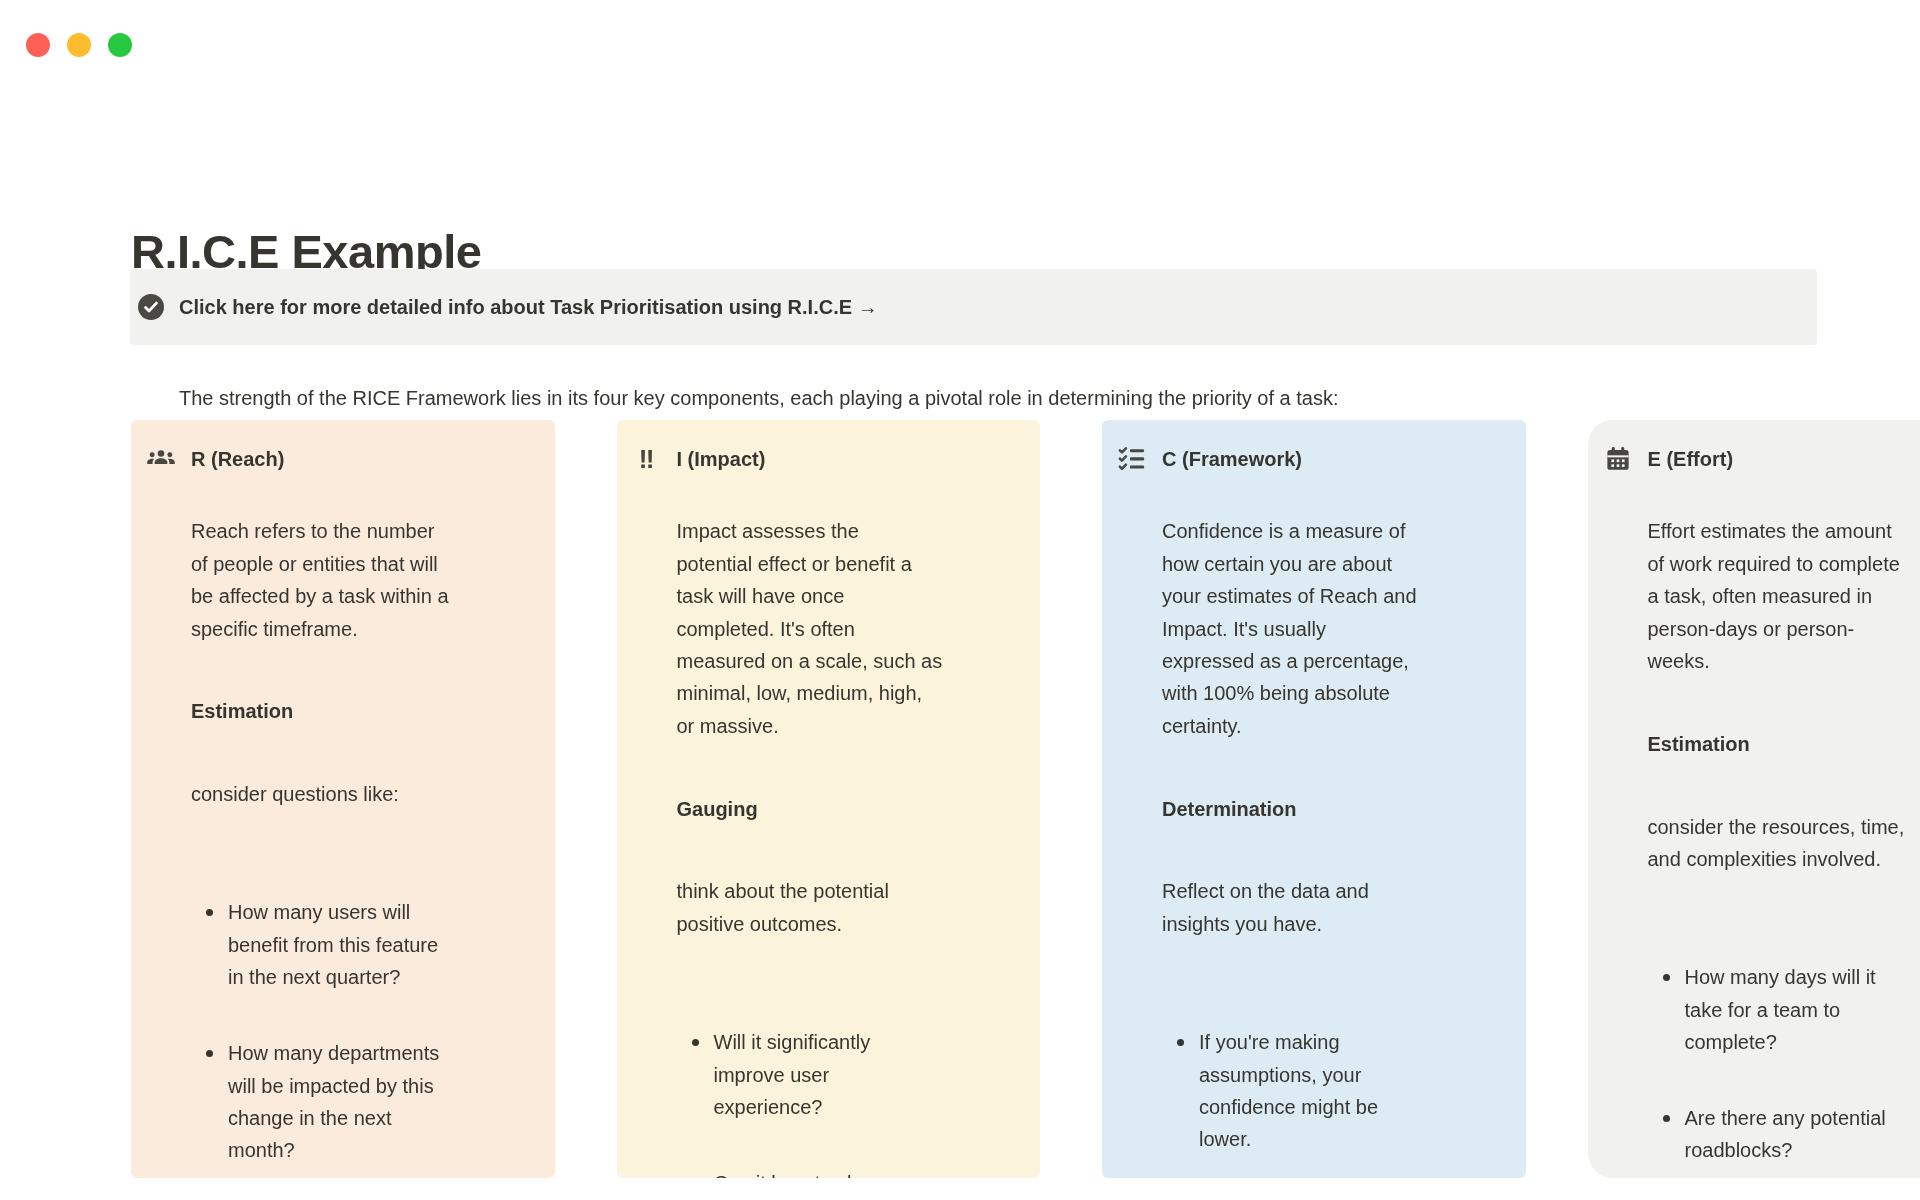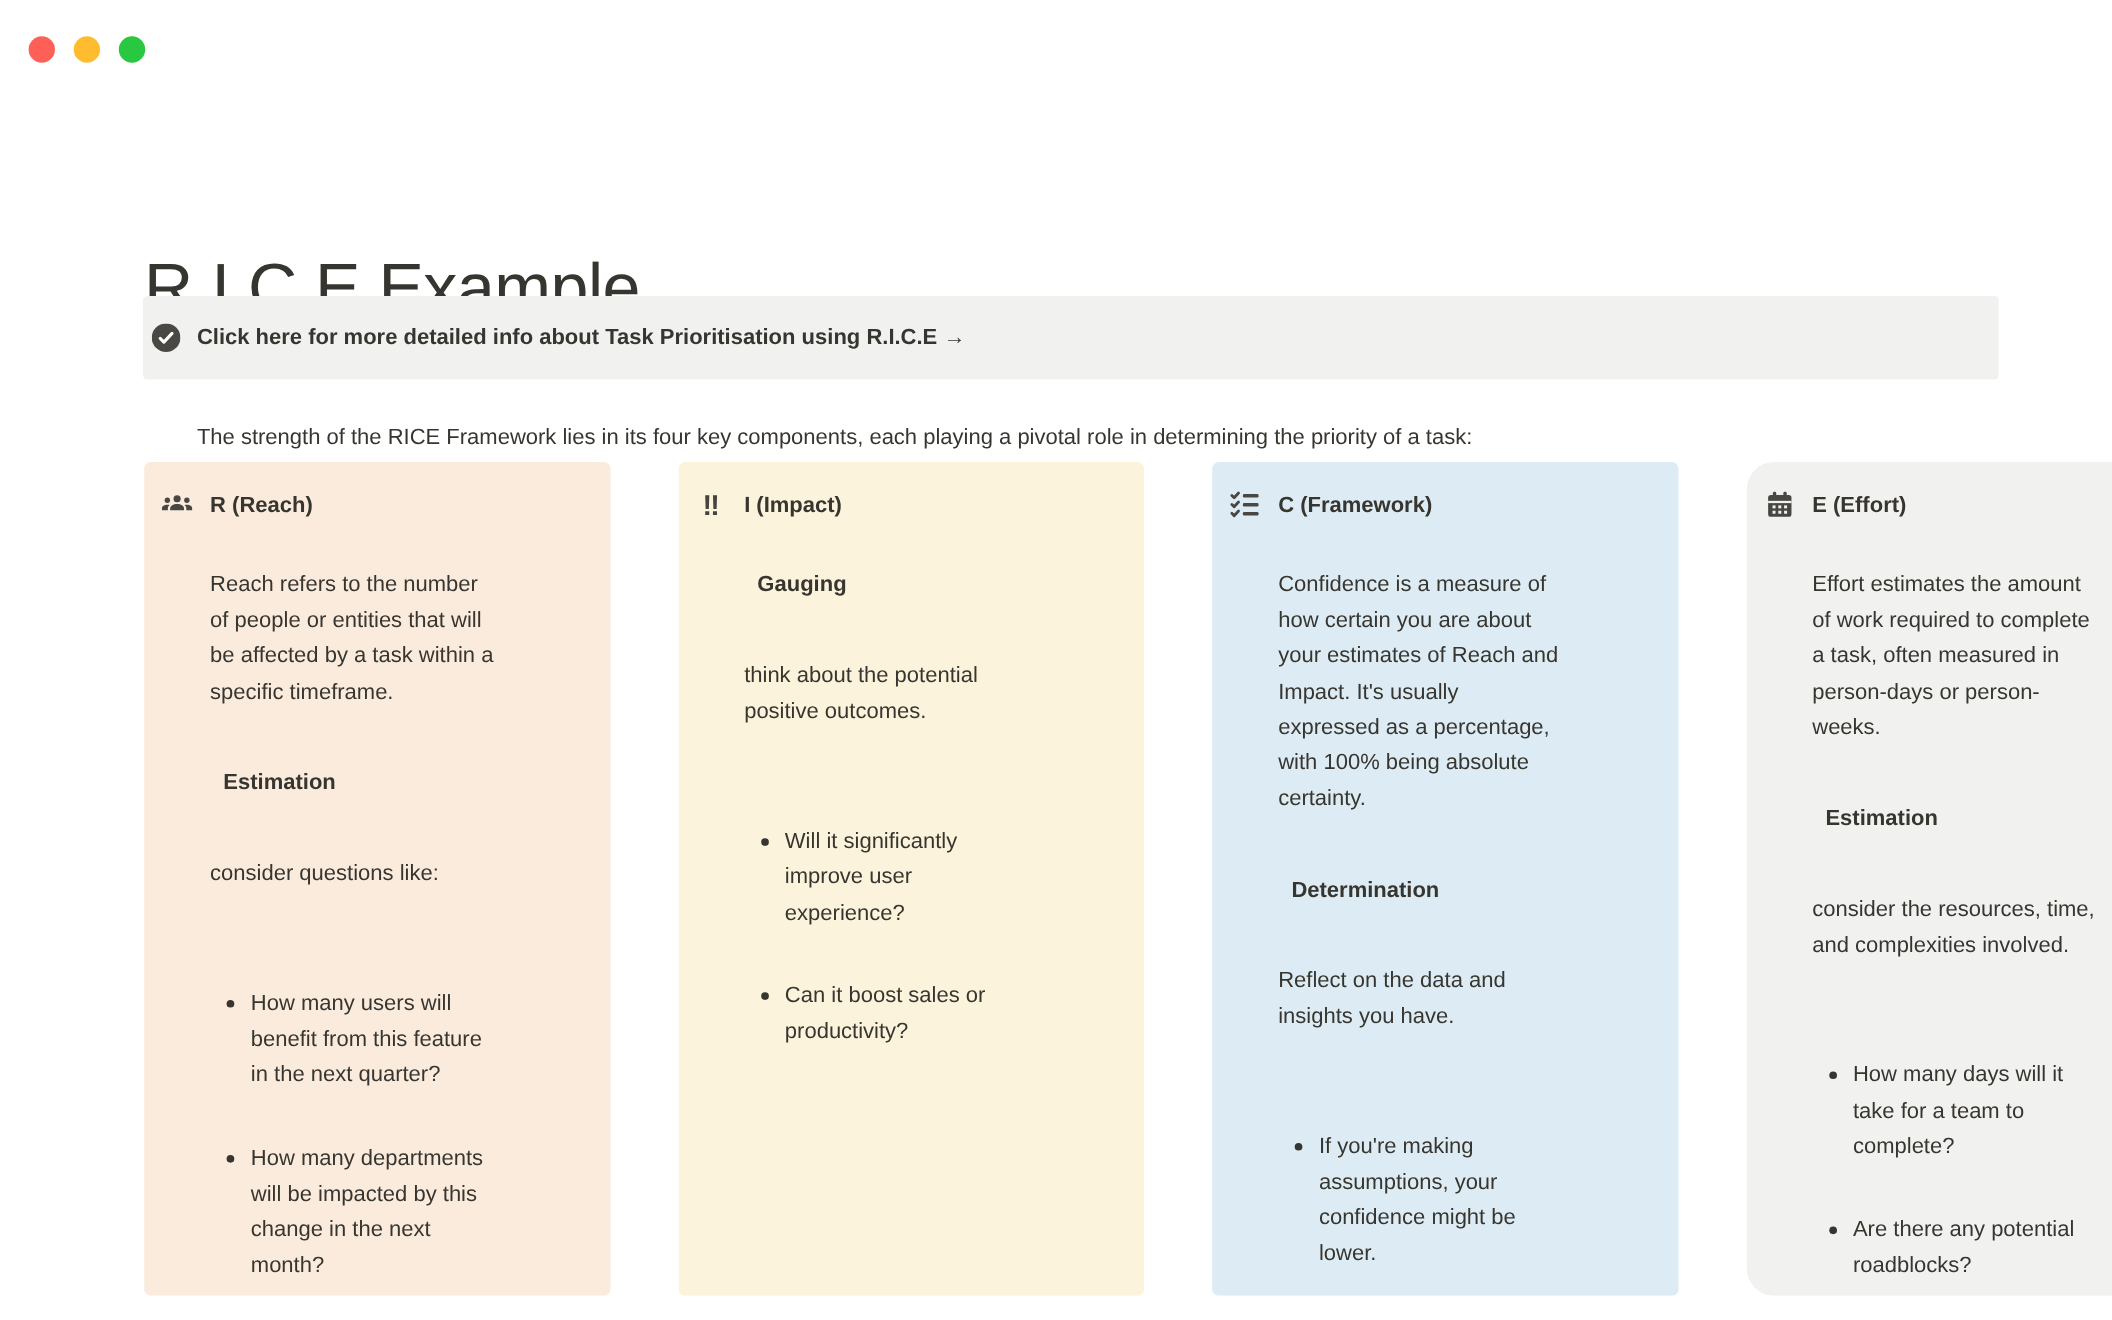--- a/index.html
+++ b/index.html
@@ -6,21 +6,21 @@
   body{
     width:1920px;height:1200px;background:#ffffff;overflow:hidden;position:relative;
     font-family:"Liberation Sans",sans-serif;color:#37352f;
   }
   
   .traffic{position:absolute;top:33px;left:26px;display:flex;}
   .light{width:24px;height:24px;border-radius:50%;margin-right:17px;}
   
   .page-title{
     position:absolute;left:131px;top:196px;
-    font-size:62px;font-weight:normal;line-height:50px;letter-spacing:-0.5px;
+    font-size:47px;font-weight:bold;line-height:50px;letter-spacing:-0.5px;
   }
   
   .callout{
     position:absolute;left:130px;top:269px;width:1687px;height:76px;
     border-radius:4px;display:flex;align-items:center;box-sizing:border-box;
     padding-left:8px;cursor:pointer;
   }
   .callout-icon{width:26px;height:26px;flex:0 0 26px;margin-right:15px;display:block;}
   .callout-text{font-size:20px;font-weight:bold;line-height:26px;}
   
@@ -32,21 +32,21 @@
   }
   .card{border-radius:6px;box-sizing:border-box;padding:24px 20px 0 16px;overflow:hidden;}
   .card-head{display:flex;align-items:center;}
   .card-icon{width:28px;height:28px;flex:0 0 28px;margin-right:16px;
     display:flex;align-items:center;justify-content:center;}
   .card-icon svg{display:block;}
   .dbl-excl{font-size:26px;font-weight:bold;color:#45443f;line-height:28px;}
   .card-heading{font-size:20px;font-weight:bold;line-height:30px;}
   .card-body{margin-left:44px;font-size:20px;line-height:32.4px;white-space:pre-line;}
   .card-body p{margin:9px 0;}
-  .card-body .sub{margin:9px 12px;font-weight:bold;}
+  .card-body .sub{margin:9px 0;font-weight:bold;}
   .card-body ul{list-style:none;margin:12px 0 9px 0;padding:0;}
   .card-body li{position:relative;padding-left:37px;}
   .card-body li + li{margin-top:11px;}
   .card-body li::before{
     content:"";position:absolute;left:15px;top:13px;width:7px;height:7px;
     border-radius:50%;background:#37352f;
   }
 </style>
 </head>
 <body>
@@ -108,20 +108,27 @@
   </div>
 
   <div class="card" style="background: rgb(251, 243, 219);">
     <div class="card-head">
       <span class="card-icon">
         <span class="dbl-excl">‼</span>
       </span>
       <span class="card-heading">I (Impact)</span>
     </div>
     <div class="card-body">
+      <p>Impact assesses the
+potential effect or benefit a
+task will have once
+completed. It's often
+measured on a scale, such as
+minimal, low, medium, high,
+or massive.</p>
       <p class="sub">Gauging</p>
       <p>think about the potential
 positive outcomes.</p>
       <ul>
         <li>Will it significantly
 improve user
 experience?</li>
         <li>Can it boost sales or
 productivity?</li>
       </ul>

